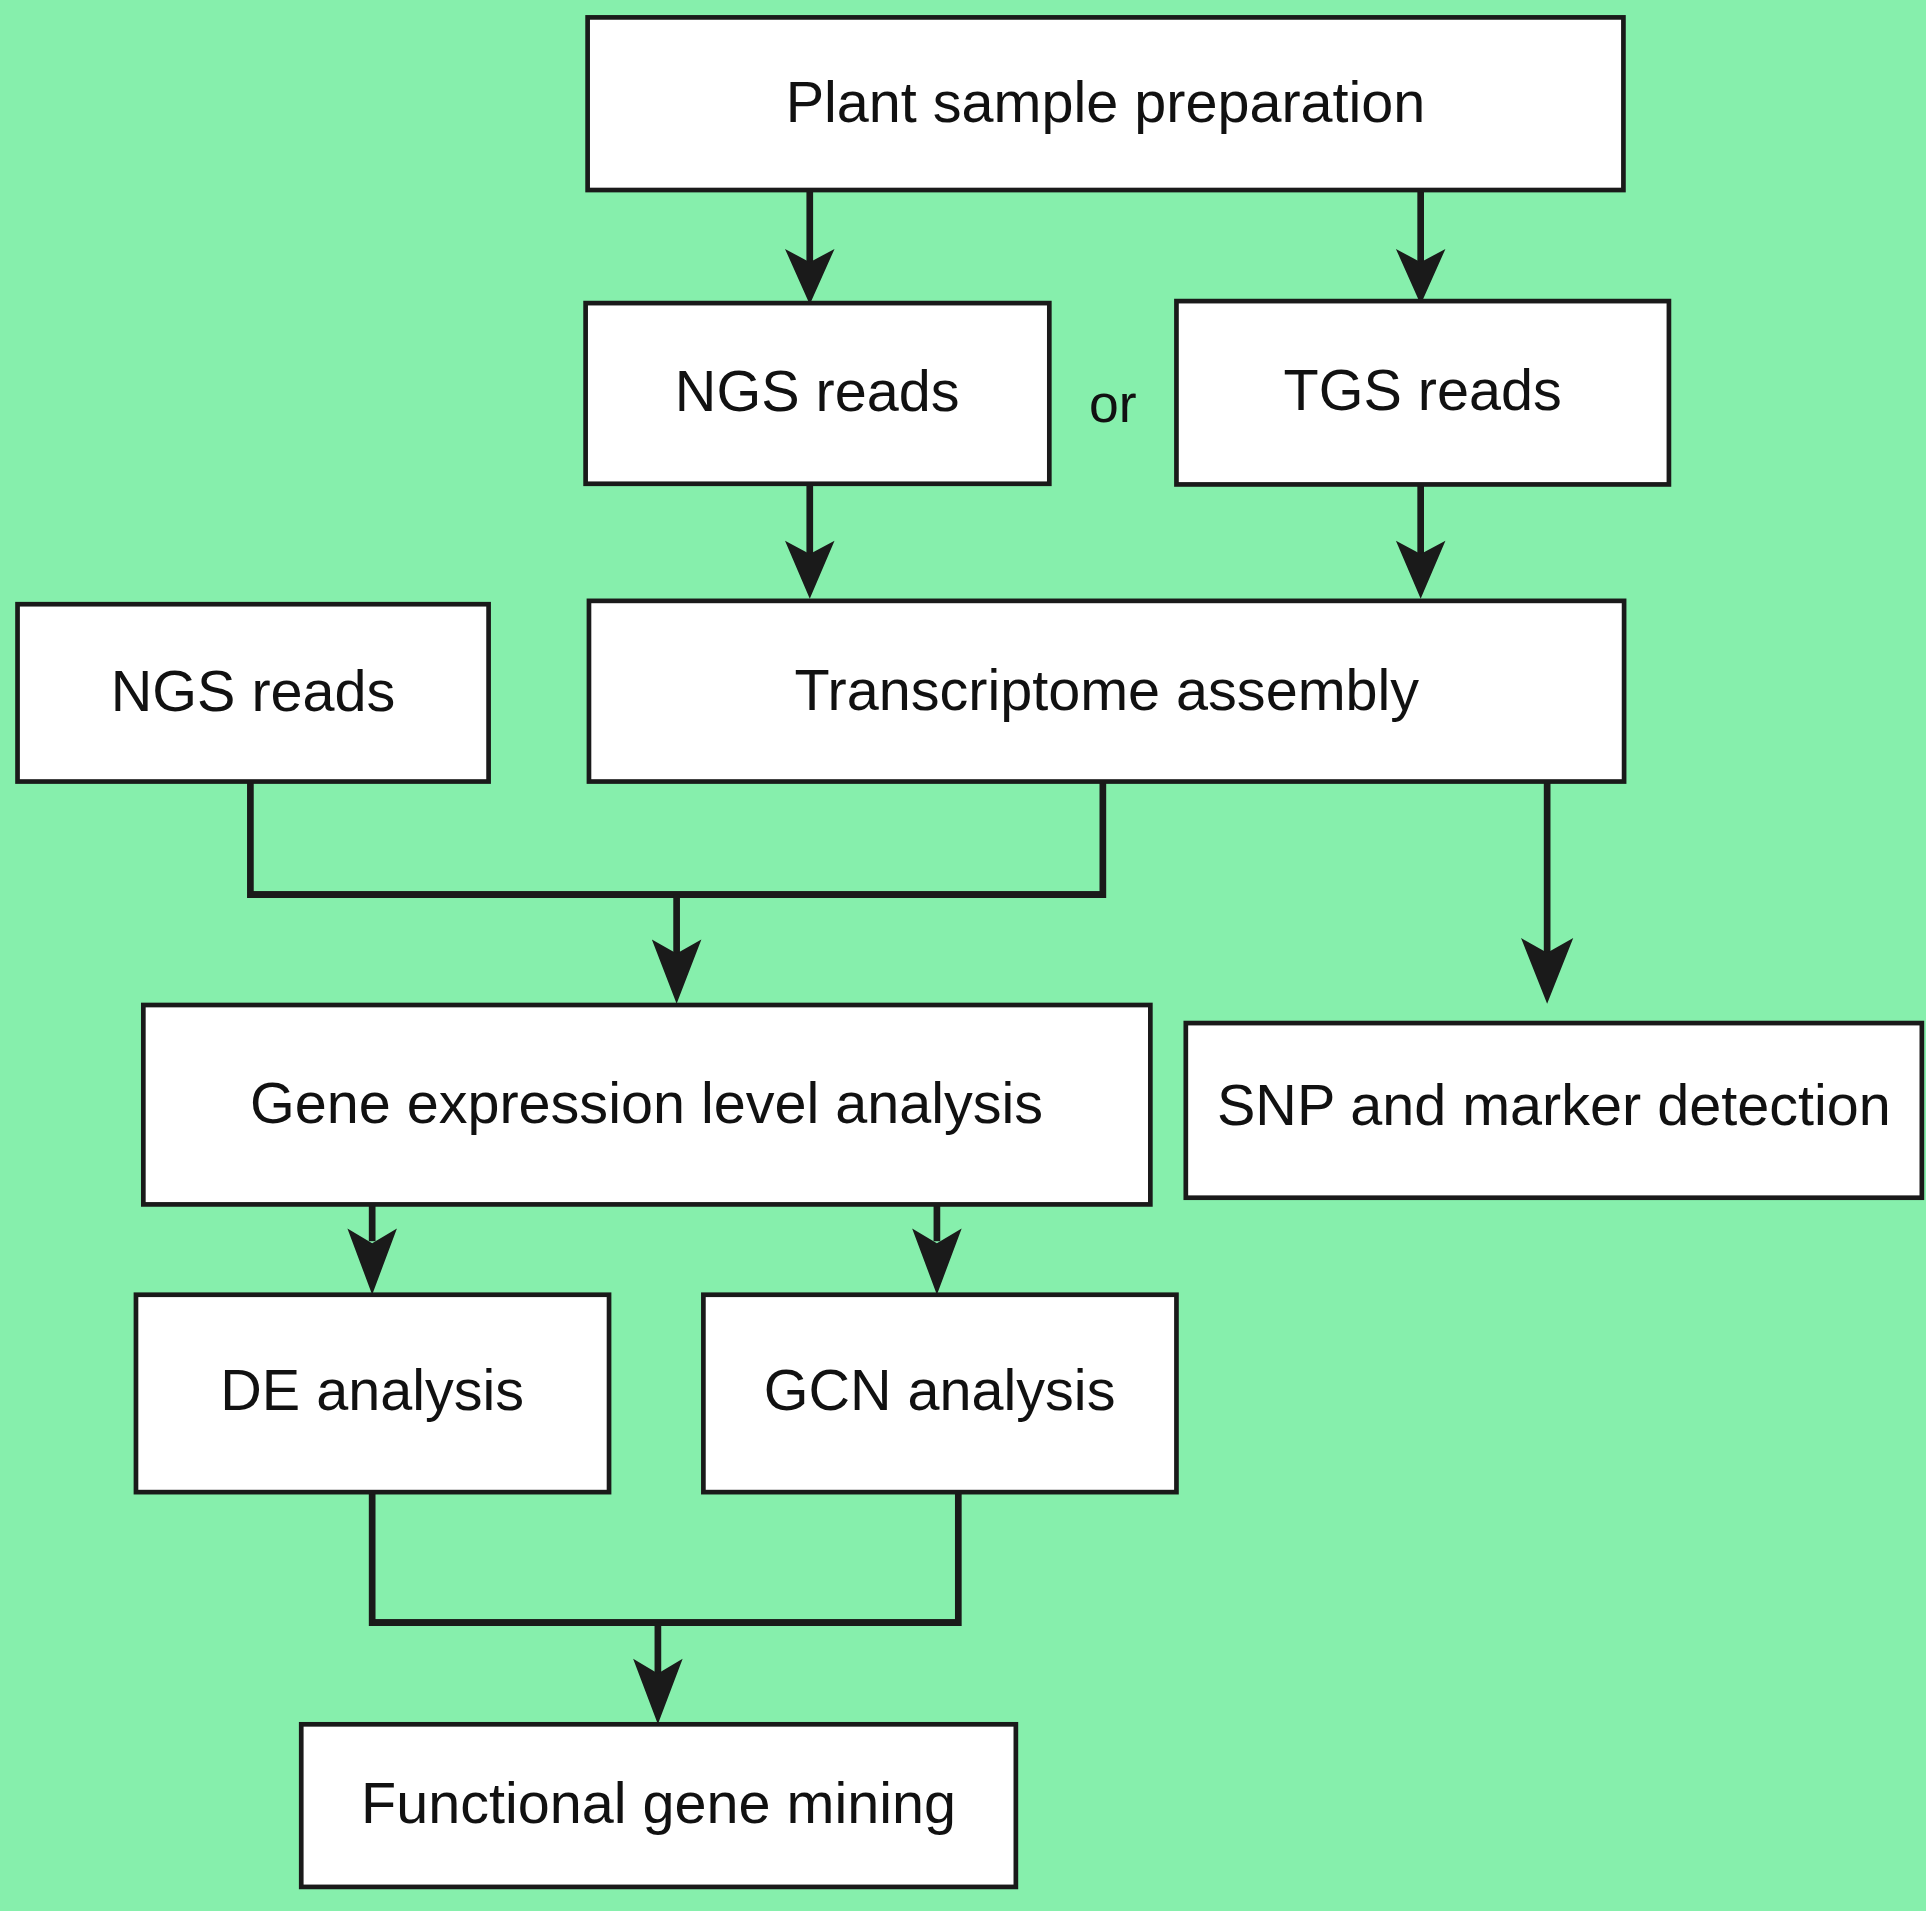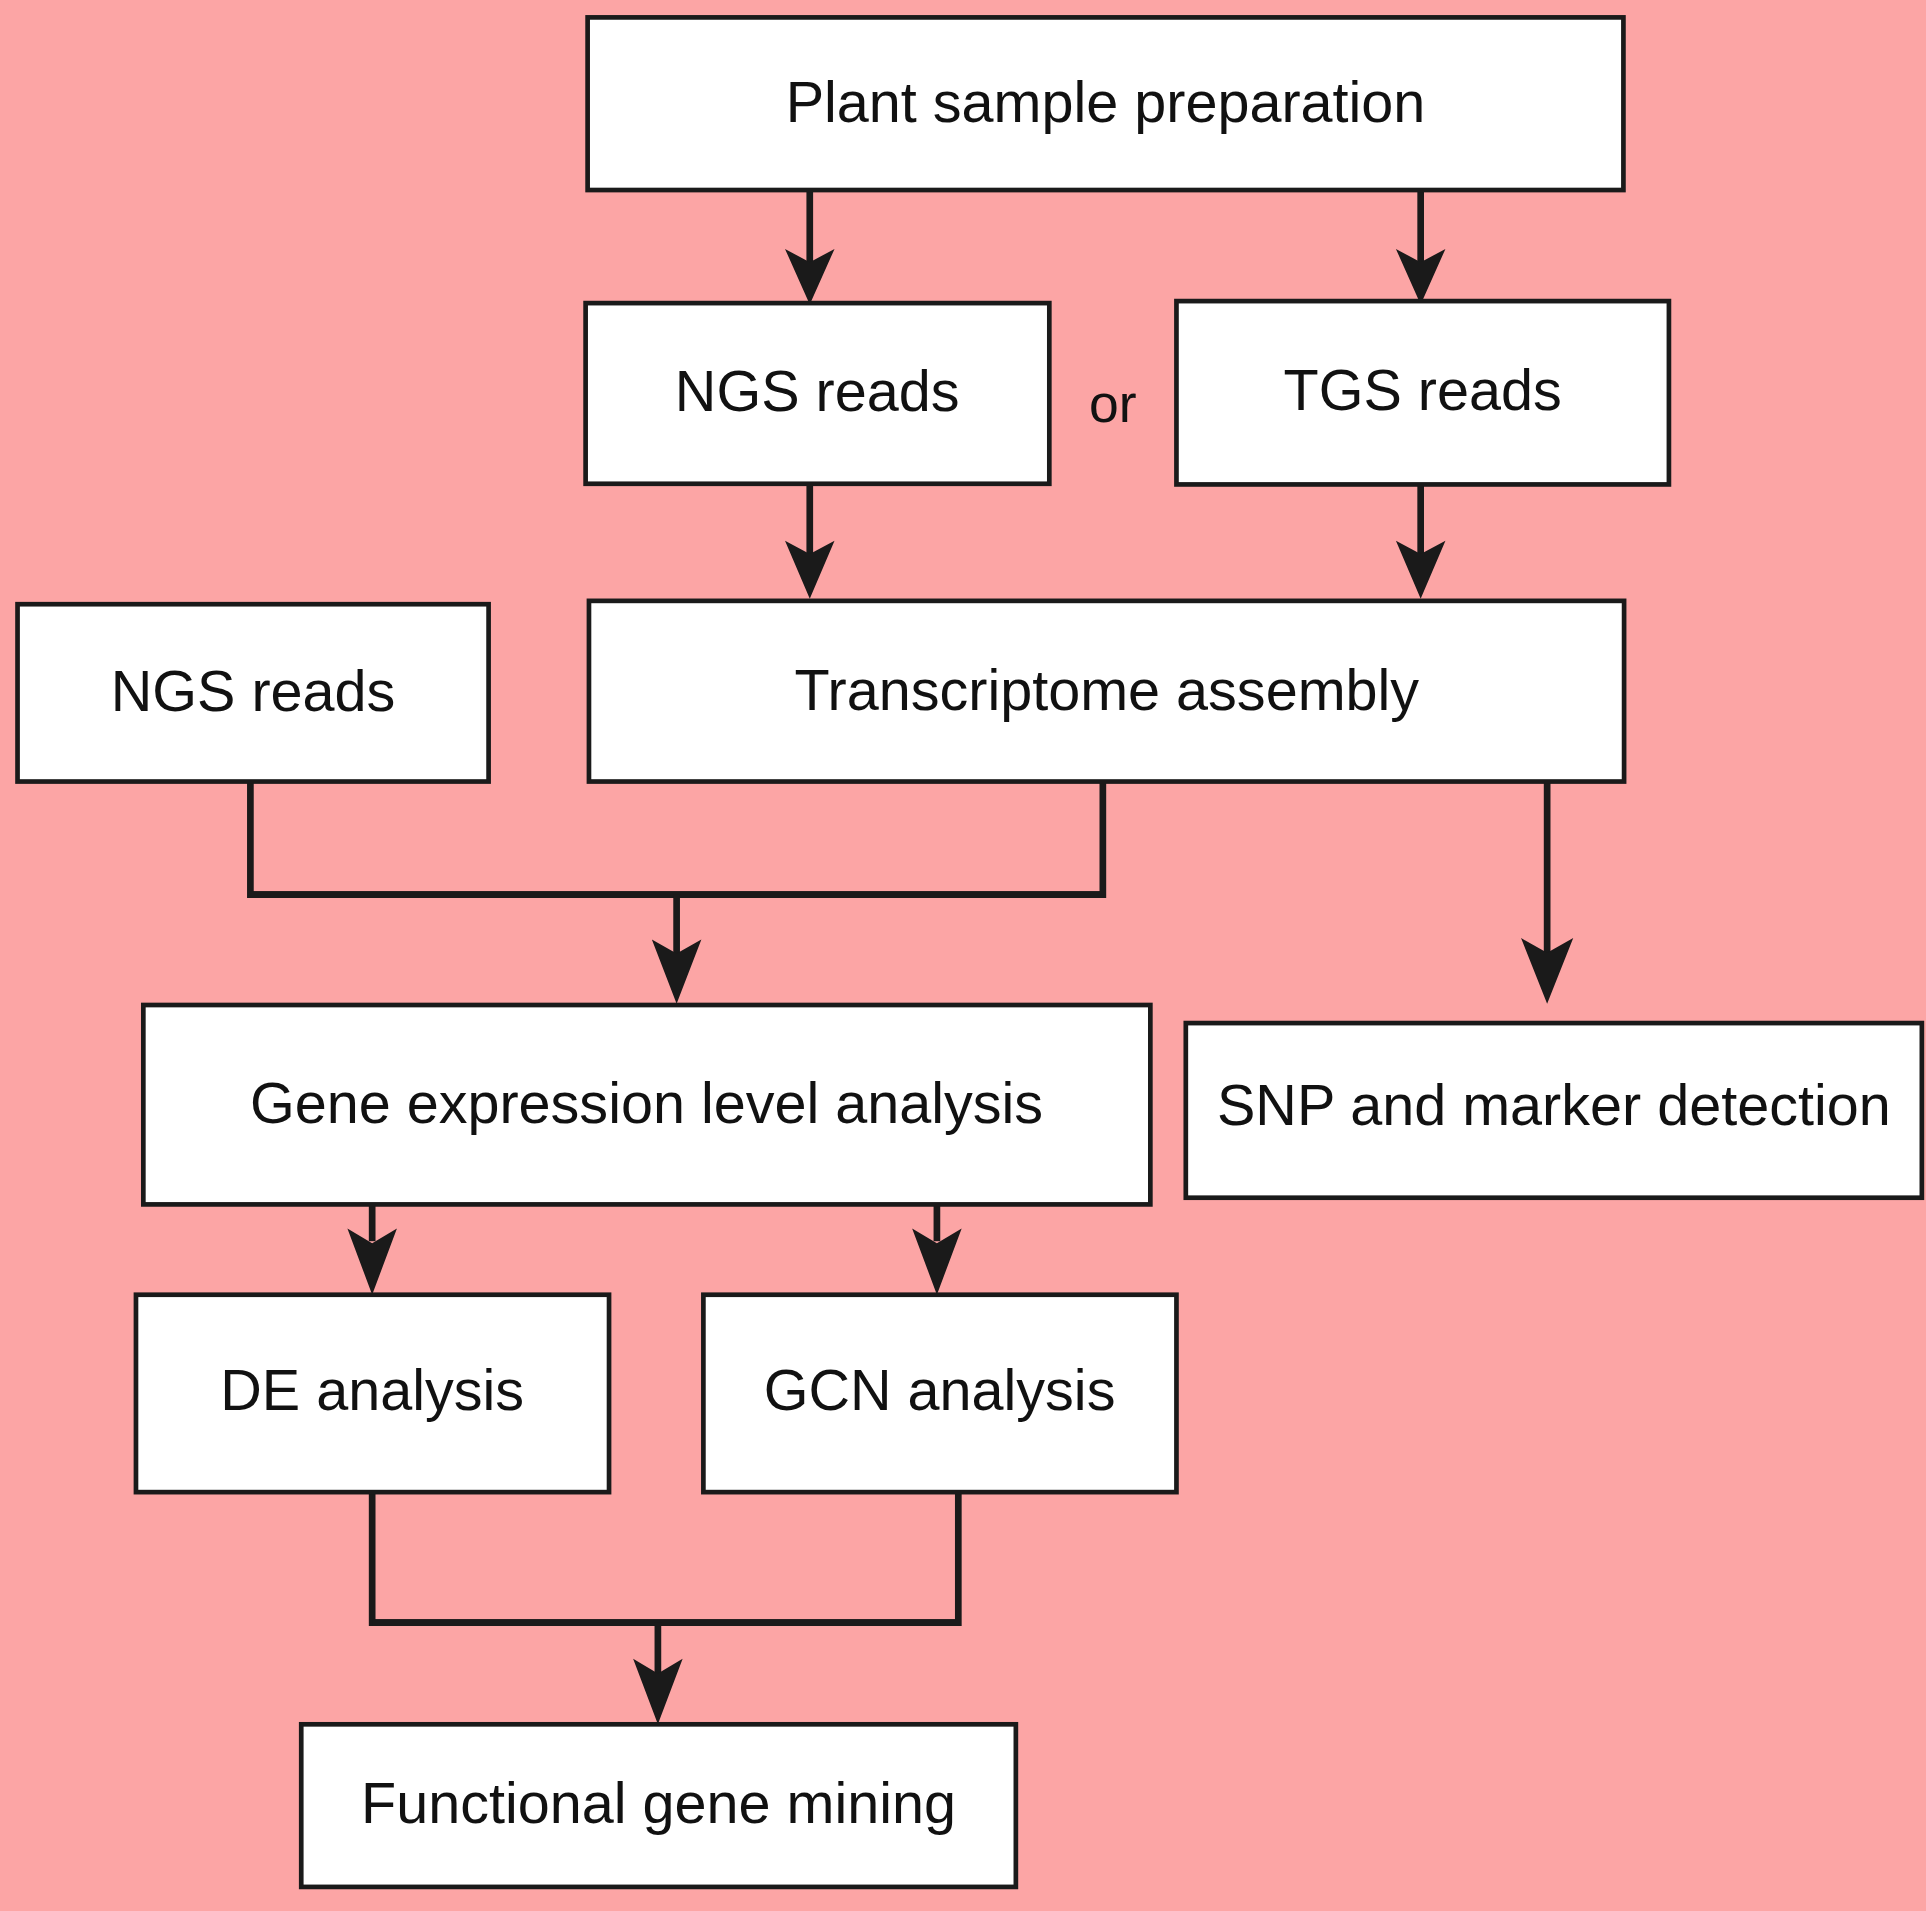--- a/index.html
+++ b/index.html
@@ -7,21 +7,21 @@
     padding: 0;
     background: #ffffff;
   }
   body {
     font-family: "Liberation Sans", sans-serif;
   }
   #canvas {
     position: relative;
     width: 1926px;
     height: 1911px;
-    background: #fca5a5;
+    background: #86efac;
     overflow: hidden;
   }
   svg.flow {
     position: absolute;
     left: 0;
     top: 0;
     width: 1926px;
     height: 1911px;
   }
   .node-box {

